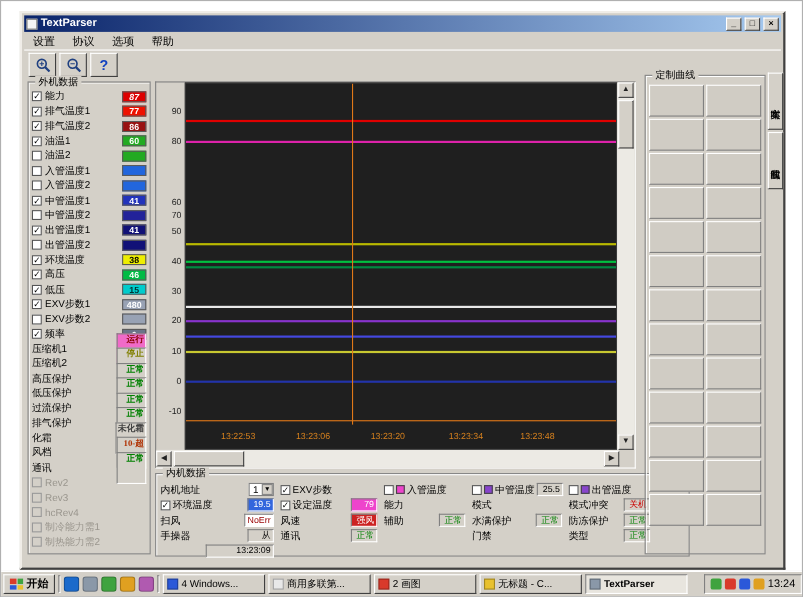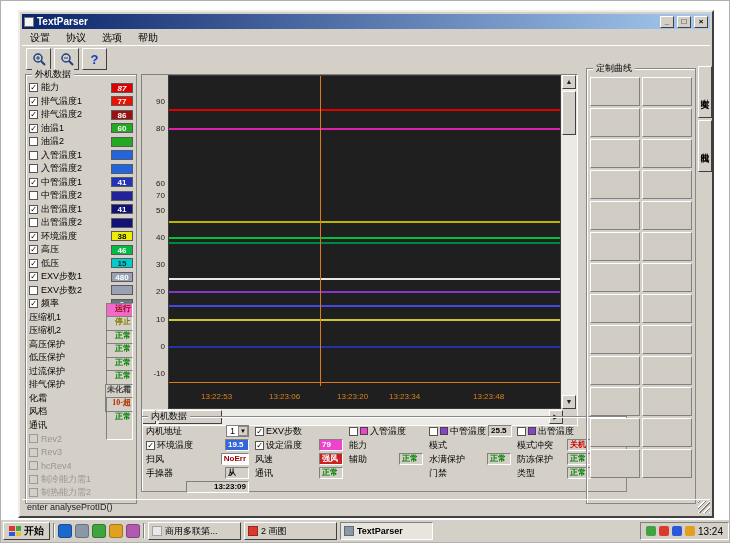--- a/index.html
+++ b/index.html
@@ -48,27 +48,27 @@
   .dline { position:absolute; left:0; width:100%; height:2px; }
   .xlab { position:absolute; font-size:8px; color:#d8821e; top:316px; }
   .crossv { position:absolute; top:0; width:1px; height:310px; background:#e07818; }
   .crossh { position:absolute; left:0; width:100%; height:1px; background:#e07818; }
   #vscroll { position:absolute; right:0; top:0; width:16px; height:334px; background:#eceae4; }
   #hscroll { position:absolute; left:0; bottom:0; width:421px; height:16px; background:#eceae4; }
   .sbtn { position:absolute; width:14px; height:14px; font-size:7px; text-align:center; line-height:12px; color:#222; }
   .sthumb { position:absolute; }
 
   
-  #indoor { left:121px; top:404px; width:486px; height:76px; }
+  #indoor { left:121px; top:418px; width:486px; height:76px; }
   #indoor-cols { display:flex; gap:6px; padding:8px 4px 2px 4px; }
   .icol { display:flex; flex-direction:column; gap:2px; font-size:9px; }
   .icol0{width:103px}.icol1{width:88px}.icol2{width:74px}.icol3{width:82px}.icol4{width:74px}
   .irow { display:flex; align-items:center; gap:2px; height:12px; white-space:nowrap; }
-  .ibox { border:1px solid; border-color:#808080 #ffffff #ffffff #808080; font-size:8px; font-weight:bold;
-          padding:0 2px; line-height:10px; height:12px; margin-left:auto; min-width:24px; text-align:left; }
+  .ibox { border:1px solid; border-color:#808080 #ffffff #ffffff #808080; font-size:8px; font-weight:normal;
+          padding:0 2px; line-height:10px; height:12px; margin-left:auto; min-width:24px; text-align:right; }
   .chip { width:8px; height:8px; display:inline-block; border:1px solid #444; flex:none; }
   .iselect { display:flex; align-items:center; border:1px solid #808080; background:#fff; height:12px; font-size:9px; padding:0 0 0 3px; margin-left:auto; }
   .iselect .arr { width:10px; height:10px; background:#d4d0c8; border:1px solid #888; font-size:6px; line-height:9px; text-align:center; margin-left:3px; }
 
   
   #custom { left:566px; top:56px; width:110px; height:436px; }
   #slots { position:absolute; left:3px; top:8px; right:3px; bottom:3px; display:grid; grid-template-columns:1fr 1fr; gap:2px; align-content:start; }
   .slot { height:29px; border:1px solid; border-color:#ffffff #808080 #808080 #ffffff; background:#d0ccc4; }
 
   .vtab { position:absolute; left:678px; width:14px; writing-mode:vertical-rl; font-size:9px; text-align:center;
@@ -306,21 +306,21 @@
           <div class="dline" title="环境温度" style="top: 161px; background: rgb(0, 192, 64);"></div>
           <div class="dline" title="油温" style="top: 166.44px; background: rgb(0, 136, 64);"></div>
           <div class="dline" title="中管温度" style="top: 201.8px; background: rgb(232, 232, 232);"></div>
           <div class="dline" title="出管温度" style="top: 215.4px; background: rgb(136, 51, 204);"></div>
           <div class="dline" title="低压" style="top: 229px; background: rgb(68, 72, 224);"></div>
           <div class="dline" title="EXV步数" style="top: 242.6px; background: rgb(200, 200, 48);"></div>
           <div class="dline" title="频率" style="top: 269.8px; background: rgb(34, 51, 170);"></div>
           <div class="xlab" style="left: 32px;">13:22:53</div>
           <div class="xlab" style="left: 100px;">13:23:06</div>
           <div class="xlab" style="left: 168px;">13:23:20</div>
-          <div class="xlab" style="left: 220px;">13:23:34</div>
+          <div class="xlab" style="left: 239px;">13:23:34</div>
           <div class="xlab" style="left: 304px;">13:23:48</div>
           <div class="crossv" style="left: 151px; background: rgb(224, 120, 24);"></div>
           <div class="crossh" style="top: 306px; background: rgb(224, 120, 24);"></div>
         </div>
       <div id="vscroll">
         <div class="sbtn raised" style="top:0;left:1px;">▲</div>
         <div class="sthumb raised" style="top:16px;height:44px;left:1px;width:14px;"></div>
         <div class="sbtn raised" style="bottom:0;left:1px;">▼</div>
       </div>
       <div id="hscroll">
@@ -456,24 +456,20 @@
           <div class="slot"></div>
           <div class="slot"></div>
           <div class="slot"></div>
           <div class="slot"></div>
           <div class="slot"></div>
           <div class="slot"></div>
           <div class="slot"></div>
         </div>
     </div>
 
-    <div id="statusbar">
-      <span class="stxt">enter analyseProtID()</span>
-      <span class="grip"></span>
-    </div>
   <div class="vtab" style="top: 54px;">实时文本</div>
       <div class="vtab" style="top: 108px;">实时曲线</div>
     </div>
 
   <div id="taskbar">
     <div class="startbtn raised">
       <span class="flag">
         <i style="background:#d93a2b"></i>
           <i style="background:#3fa33f"></i>
           <i style="background:#2b58d9"></i>
@@ -485,26 +481,34 @@
     <div class="ql" id="quicklaunch">
         <span class="qlicon" style="background: rgb(27, 106, 203);"></span>
         <span class="qlicon" style="background: rgb(138, 152, 168);"></span>
         <span class="qlicon" style="background: rgb(63, 163, 63);"></span>
         <span class="qlicon" style="background: rgb(224, 160, 32);"></span>
         <span class="qlicon" style="background: rgb(176, 90, 176);"></span>
       </div>
     <div class="tdiv"></div>
     <div id="tasks">
         <button class="taskbtn raised">
+          <span class="ticon" style="background: rgb(43, 88, 217);"></span>
+          <span>4 Windows...</span>
+        </button>
+        <button class="taskbtn raised">
           <span class="ticon" style="background: rgb(232, 232, 232);"></span>
           <span>商用多联第...</span>
         </button>
         <button class="taskbtn raised">
           <span class="ticon" style="background: rgb(217, 58, 43);"></span>
           <span>2 画图</span>
+        </button>
+        <button class="taskbtn raised">
+          <span class="ticon" style="background: rgb(232, 193, 46);"></span>
+          <span>无标题 - C...</span>
         </button>
         <button class="taskbtn raised active">
           <span class="ticon" style="background: rgb(138, 152, 168);"></span>
           <span>TextParser</span>
         </button>
       </div>
     <div class="tray">
       <span id="trayicons" style="display:flex;gap:3px;">
           <span class="trayicon" style="background: rgb(63, 163, 63);"></span>
           <span class="trayicon" style="background: rgb(217, 58, 43);"></span>

